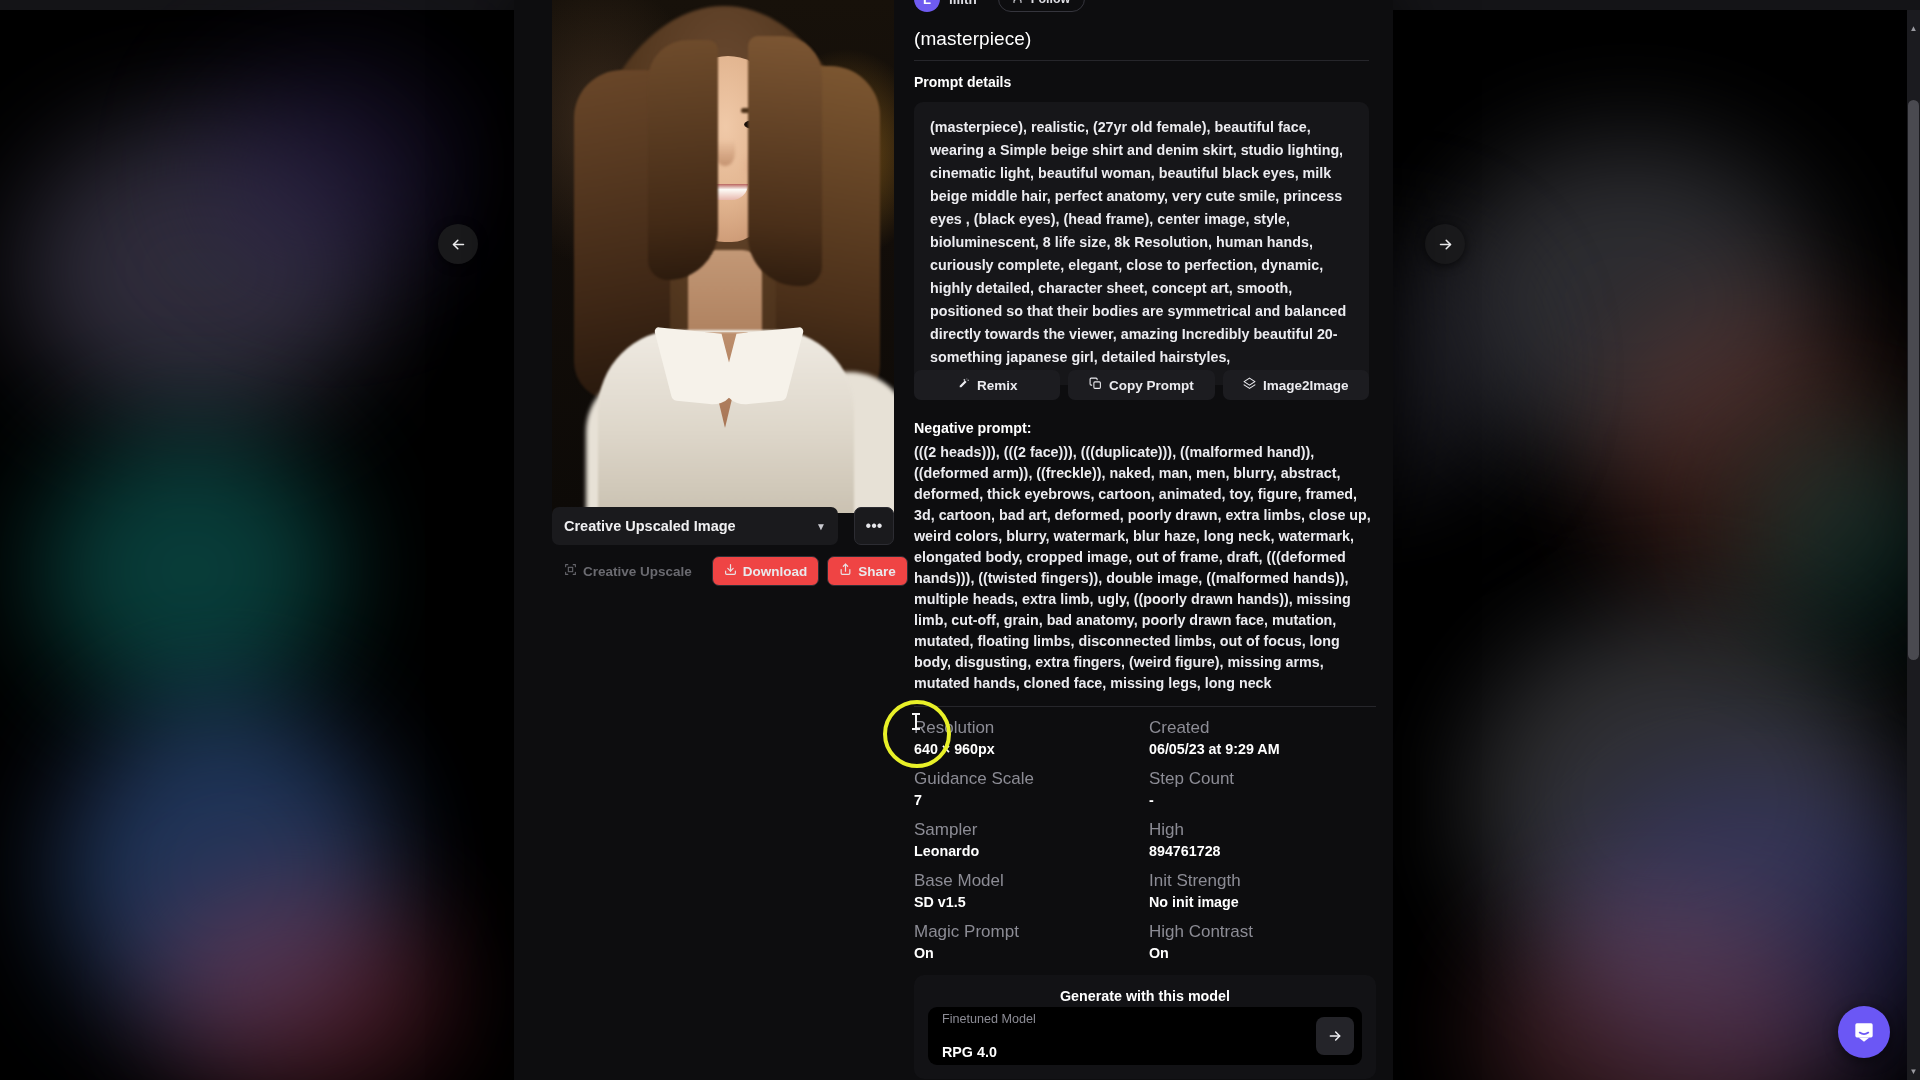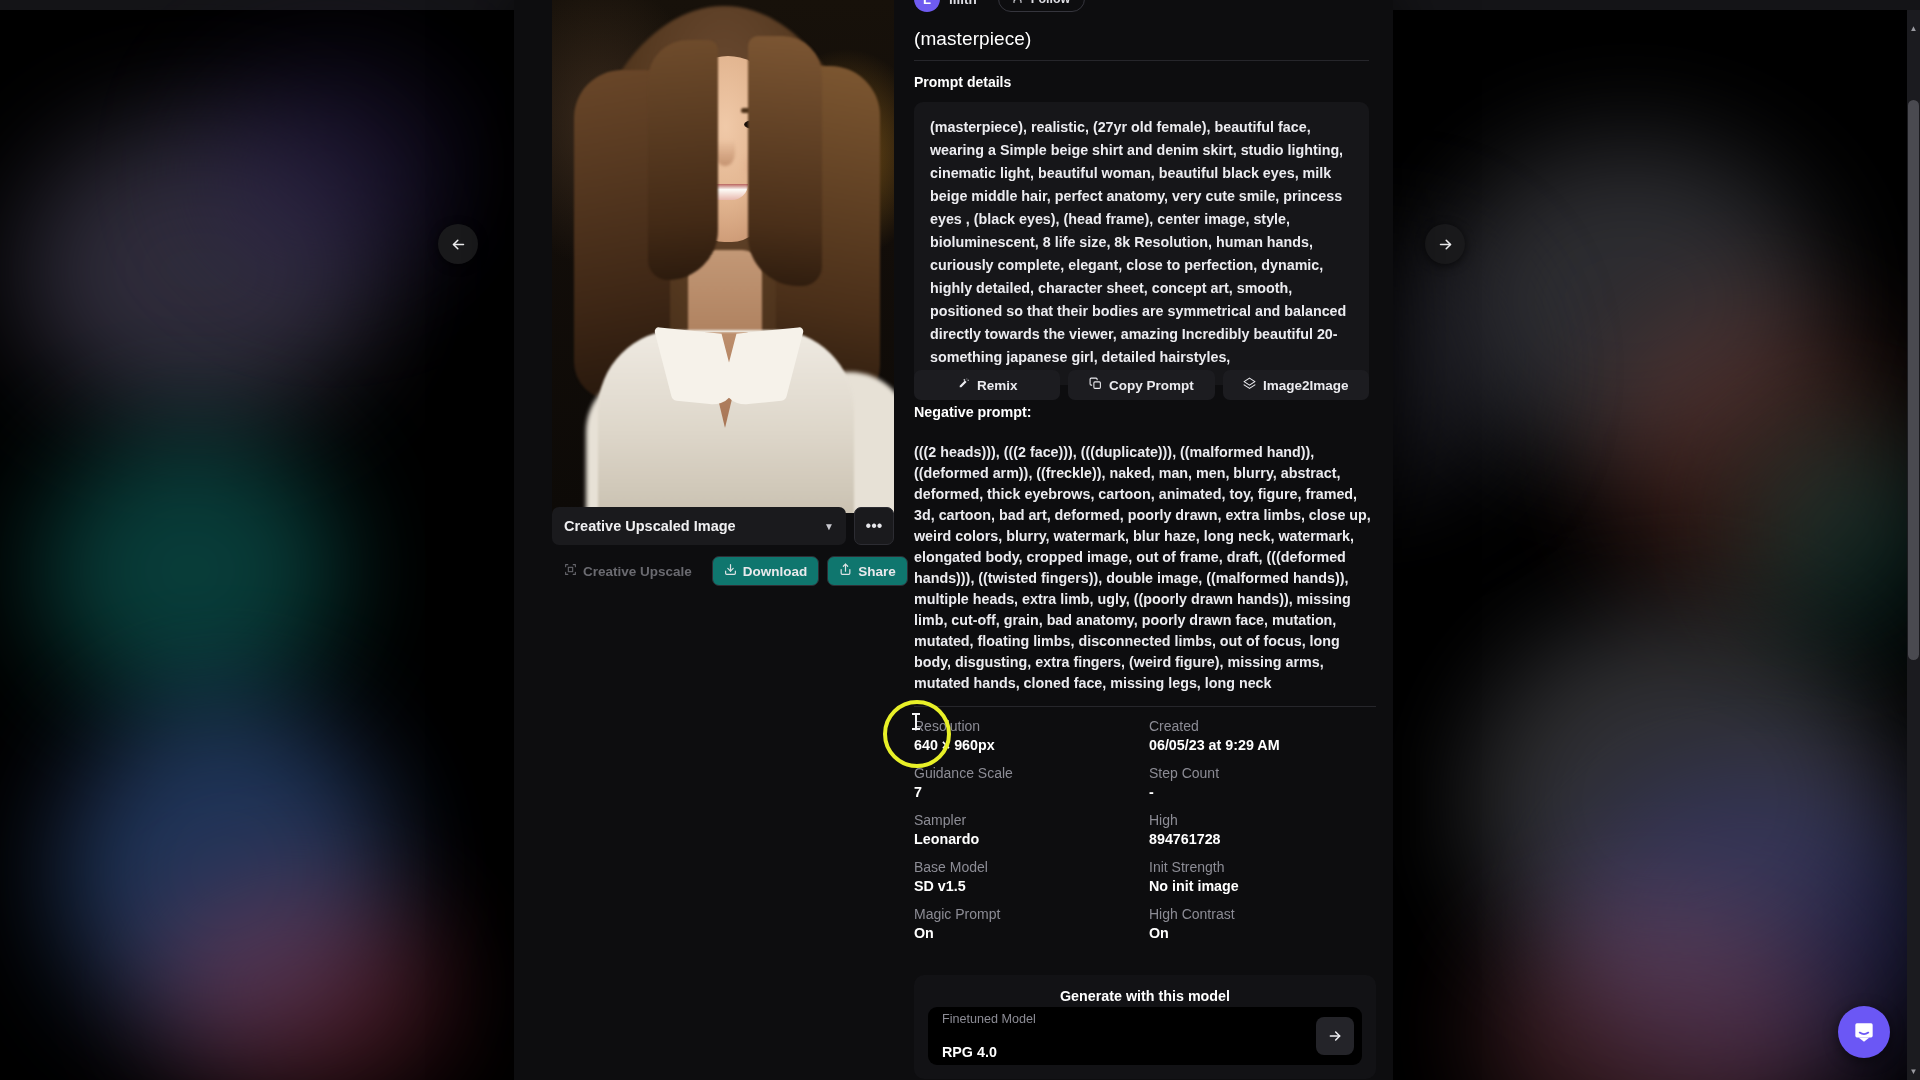--- a/index.html
+++ b/index.html
@@ -178,21 +178,21 @@
     display: flex; align-items: center; justify-content: center;
     font-size: 17px; cursor: pointer; border: none;
     box-shadow: 0 2px 10px rgba(0,0,0,.6);
   }
   #prev-arrow { left: 438px; top: 224px; }
   #next-arrow { left: 1425px; top: 224px; }
 
   
   #variant-row {
     position: absolute; left: 38px; top: 507px; width: 342px;
-    display: flex; gap: 8px; align-items: center;
+    display: flex; gap: 16px; align-items: center;
   }
   #variant-select {
     flex: 1; height: 38px; background: #1a1a1d; border: none; border-radius: 7px;
     display: flex; align-items: center; justify-content: space-between;
     padding: 0 12px; color: #f0f0f2; font-size: 14.5px; font-weight: 700;
     cursor: pointer;
   }
   #variant-caret { color: #c9c9cf; font-size: 10px; }
   #more-button {
     width: 40px; height: 38px; background: #1a1a1d; border: 1px solid #2c2c32;
@@ -206,21 +206,21 @@
     display: flex; gap: 8px;
   }
   .act-btn {
     height: 30px; border-radius: 7px; background: transparent;
     border: 1px solid transparent; color: #e9e9ec;
     display: flex; align-items: center; gap: 6px; justify-content: center;
     font-size: 13.5px; font-weight: 700; padding: 0 11px; cursor: pointer;
     white-space: nowrap;
   }
   .act-btn.disabled { color: #6a6a70; cursor: default; }
-  .act-btn.outlined { border-color: #2e2e35; background: #0f766e; }
+  .act-btn.outlined { border-color: #2e2e35; background: #ef4444; }
   .act-btn .ic { font-size: 13px; opacity: .95; display:inline-block; }
 
   
   #right-pane {
     flex: 1; position: relative; padding: 0 20px 0 8px;
     overflow: hidden;
   }
 
   #author-row {
     display: flex; align-items: center; gap: 9px;
@@ -268,39 +268,39 @@
     display: flex; gap: 8px;
   }
   .pa-btn {
     flex: 1; height: 30px; background: #1c1c20; border: none; border-radius: 7px;
     color: #ececf0; font-size: 13.5px; font-weight: 700;
     display: flex; align-items: center; justify-content: center; gap: 7px;
     cursor: pointer;
   }
 
   #neg-label {
-    position: absolute; left: 8px; top: 404px;
+    position: absolute; left: 8px; top: 420px;
     font-size: 14.3px; font-weight: 700; color: #ffffff;
   }
   #neg-text {
     position: absolute; left: 8px; top: 442px; width: 462px;
     font-size: 14.3px; line-height: 21px; color: #ececf0; font-weight: 700;
   }
 
   #meta-divider {
     position: absolute; left: 8px; top: 706px; width: 462px; height: 1px;
     background: #26262b;
   }
 
   #meta-grid {
     position: absolute; left: 8px; top: 718px; width: 470px;
     display: grid; grid-template-columns: 1fr 1fr; row-gap: 12px;
   }
   .meta-cell { }
-  .meta-label { font-size: 14px; color: #8c8c95; margin-bottom: 3px; }
+  .meta-label { font-size: 17px; color: #8c8c95; margin-bottom: 3px; }
   .meta-value { font-size: 14.3px; color: #ffffff; font-weight: 700; }
 
   #generate-card {
     position: absolute; left: 8px; top: 975px; width: 462px;
     background: #121215; border-radius: 10px; padding: 13px 14px 14px 14px;
   }
   #generate-title {
     text-align: center; font-size: 14.3px; font-weight: 700; color: #ffffff;
     margin-bottom: 3px;
   }

